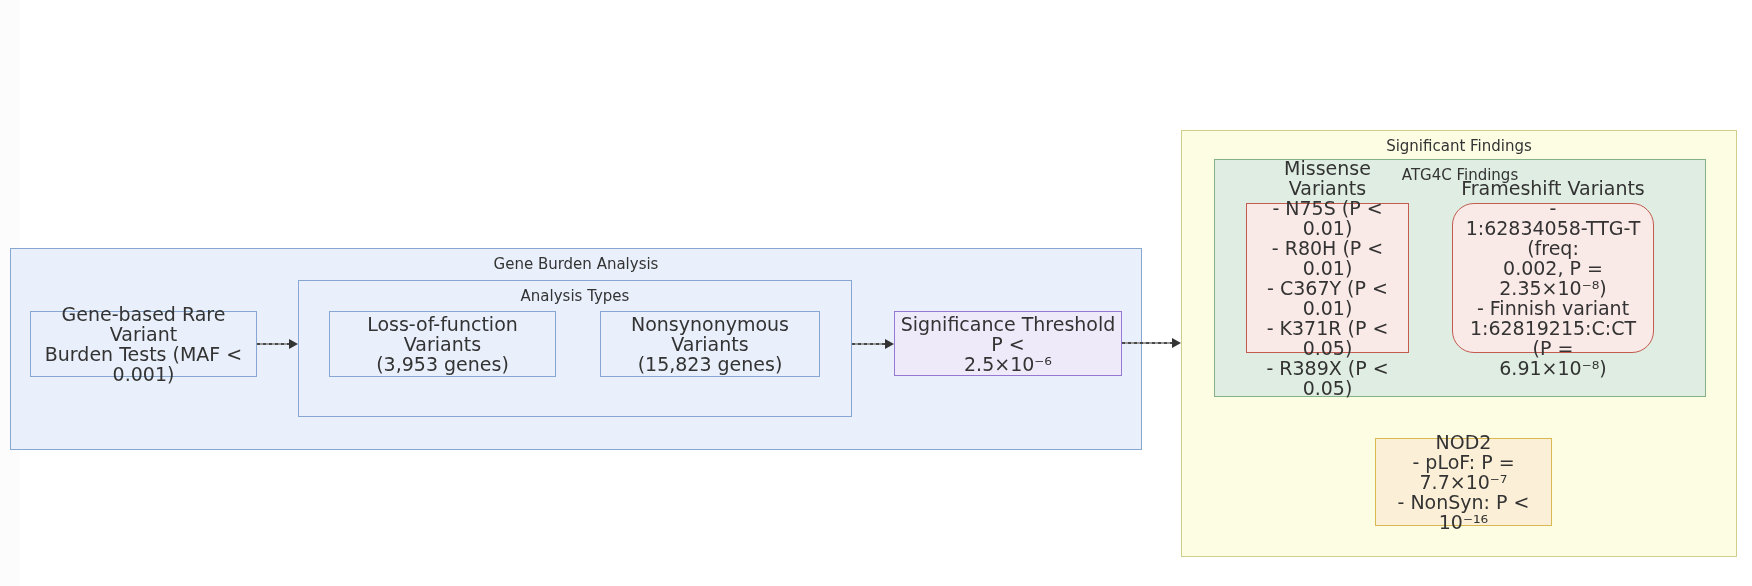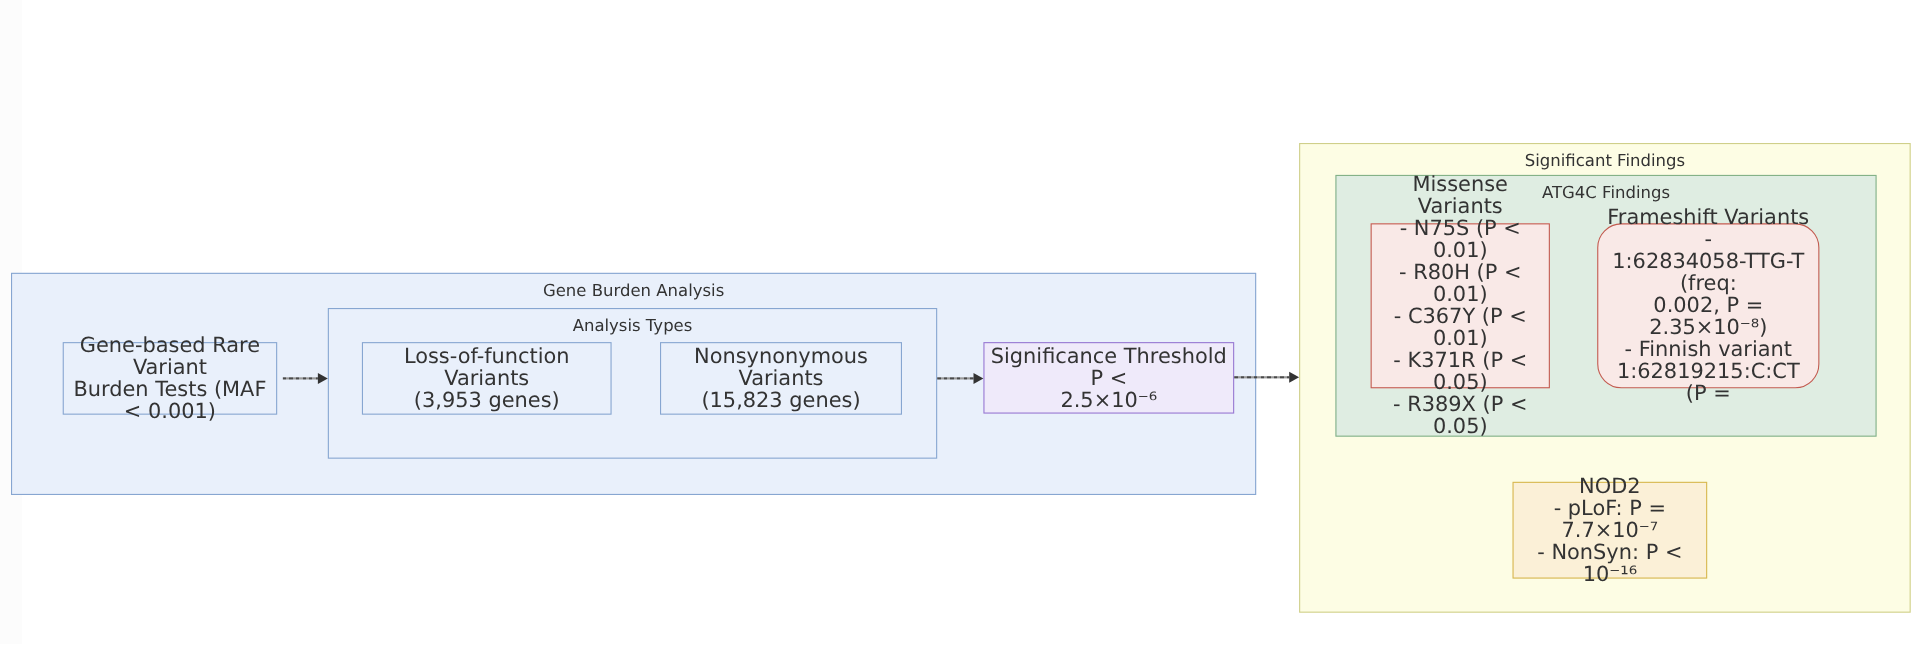--- a/index.html
+++ b/index.html
@@ -46,21 +46,21 @@
     border-bottom: 5px solid transparent;
     border-left: 9px solid var(--arrow-head, #333);
   }
 
   
   #cl-gene-burden    { left: 10px;   top: 248px; width: 1132px; height: 202px; }
   #cl-analysis-types { left: 298px;  top: 280px; width: 554px;  height: 137px; }
   #cl-significant    { left: 1181px; top: 130px; width: 556px;  height: 427px; }
   #cl-atg4c          { left: 1214px; top: 159px; width: 492px;  height: 238px; }
 
-  #nd-maf        { left: 30px;   top: 311px; width: 195px; height: 66px; margin-left: 27px; }
+  #nd-maf        { left: 30px;   top: 311px; width: 227px; height: 66px; }
   #nd-lof        { left: 329px;  top: 311px; width: 227px; height: 66px; justify-content: flex-end; }
   #nd-nonsyn     { left: 600px;  top: 311px; width: 220px; height: 66px; }
   #nd-threshold  { left: 894px;  top: 311px; width: 228px; height: 65px; }
   #nd-missense   { left: 1246px; top: 203px; width: 163px; height: 150px; }
   #nd-frameshift { left: 1452px; top: 203px; width: 202px; height: 150px; border-radius: 22px; }
   #nd-nod2       { left: 1375px; top: 438px; width: 177px; height: 88px; }
 
   #edge1-line { left: 257px;  top: 343px; width: 32px; }
   #edge1-head { left: 289px;  top: 339px; }
   #edge2-line { left: 852px;  top: 343px; width: 33px; }
@@ -94,21 +94,21 @@
   <div class="node nd-blue" id="nd-maf"><div>Gene-based Rare Variant</div><div>Burden Tests (MAF &lt; 0.001)</div></div>
 
   <div class="node nd-blue" id="nd-lof"><div>Loss-of-function Variants</div><div>(3,953 genes)</div></div>
 
   <div class="node nd-blue" id="nd-nonsyn"><div>Nonsynonymous Variants</div><div>(15,823 genes)</div></div>
 
   <div class="node nd-purple" id="nd-threshold"><div>Significance Threshold P &lt;</div><div>2.5×10⁻⁶</div></div>
 
   <div class="node nd-pink" id="nd-missense"><div>Missense Variants</div><div>- N75S (P &lt; 0.01)</div><div>- R80H (P &lt; 0.01)</div><div>- C367Y (P &lt; 0.01)</div><div>- K371R (P &lt; 0.05)</div><div>- R389X (P &lt; 0.05)</div></div>
 
-  <div class="node nd-pink" id="nd-frameshift"><div>Frameshift Variants -</div><div>1:62834058-TTG-T  (freq:</div><div>0.002, P = 2.35×10⁻⁸)</div><div>- Finnish variant</div><div>1:62819215:C:CT  (P =</div></div>
+  <div class="node nd-pink" id="nd-frameshift"><div>Frameshift Variants -</div><div>1:62834058-TTG-T  (freq:</div><div>0.002, P = 2.35×10⁻⁸)</div><div>- Finnish variant</div><div>1:62819215:C:CT  (P =</div><div>6.91×10⁻⁸)</div></div>
 
   <div class="node nd-gold" id="nd-nod2"><div>NOD2</div><div>- pLoF: P = 7.7×10⁻⁷</div><div>- NonSyn: P &lt; 10⁻¹⁶</div></div>
 
   <div class="edge-line" id="edge1-line"></div>
   <div class="edge-head" id="edge1-head"></div>
 
   <div class="edge-line" id="edge2-line"></div>
   <div class="edge-head" id="edge2-head"></div>
 
   <div class="edge-line" id="edge3-line"></div>

